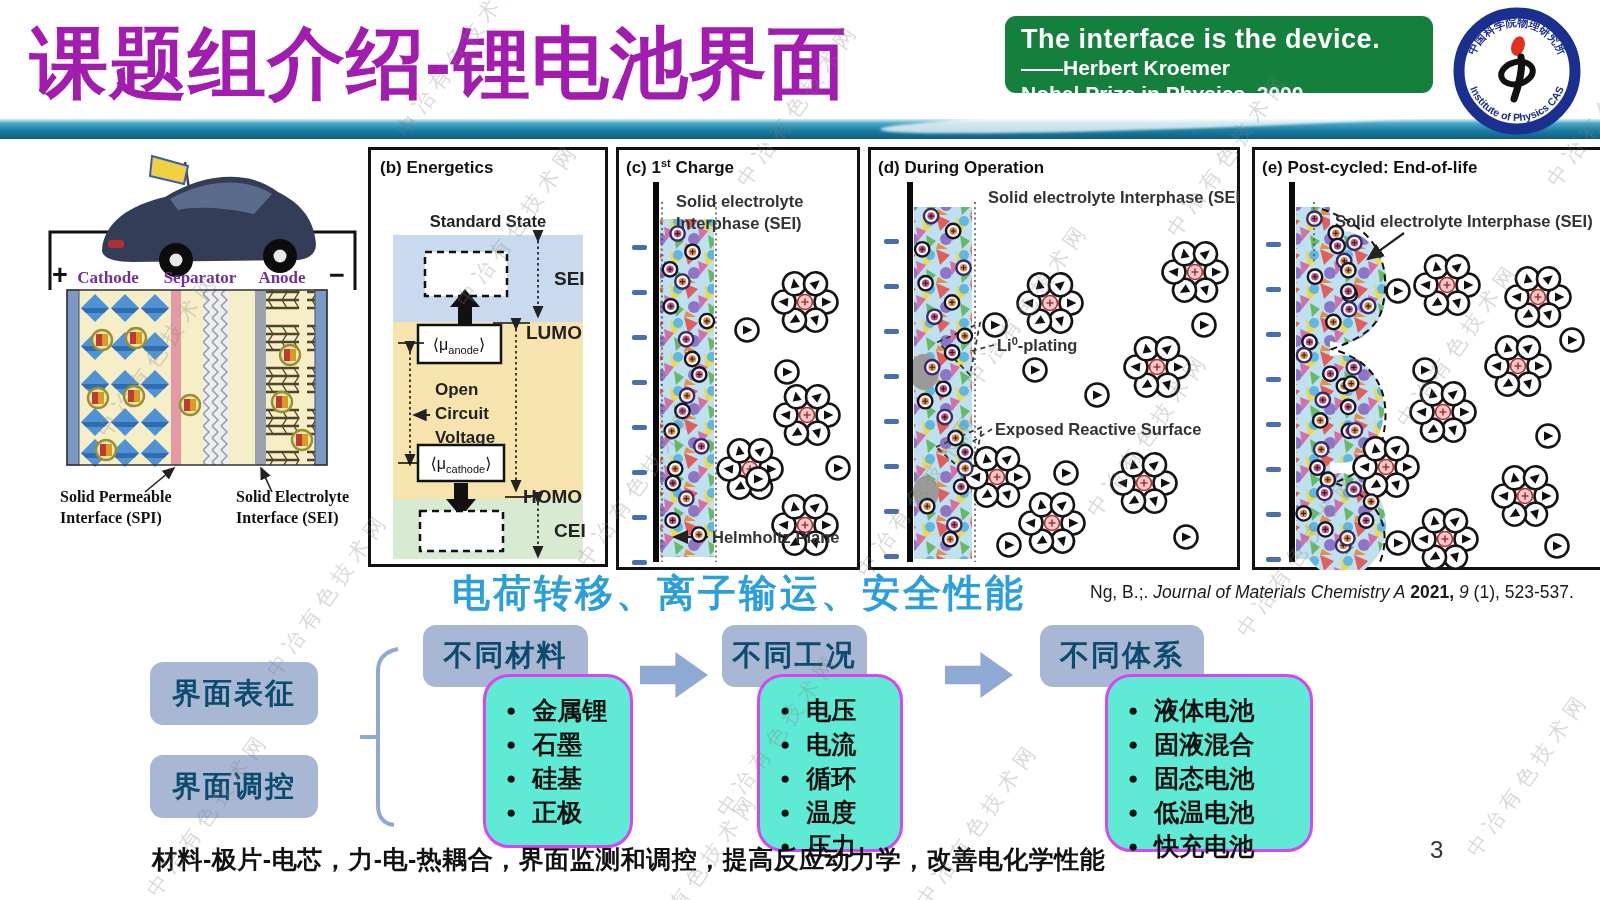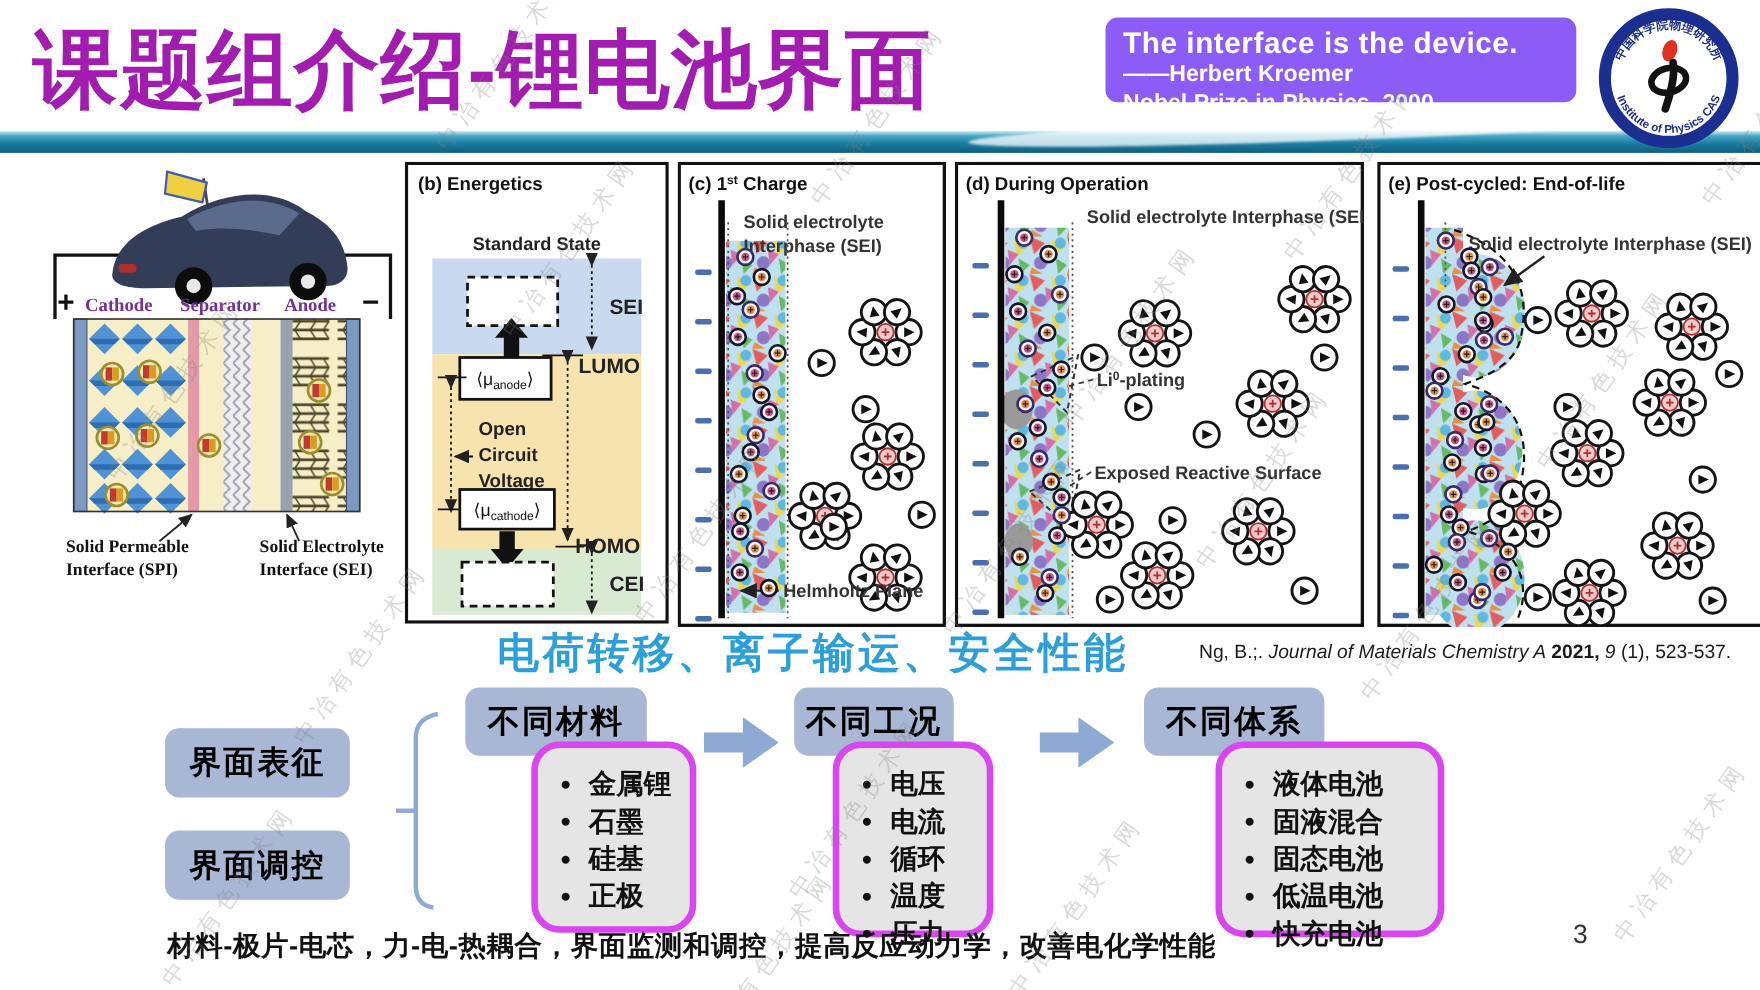--- a/index.html
+++ b/index.html
@@ -8,34 +8,34 @@
   .abs{position:absolute;}
 
   
   .title{left:30px;top:12px;font-size:78px;font-weight:700;color:#a21caf;letter-spacing:1px;white-space:nowrap;}
   .ribbon{left:0;top:119px;width:1600px;height:20px;
           background:linear-gradient(180deg,#cfeef6 0%,#49a8c6 22%,#1d7fa2 55%,#0d5e82 100%);overflow:hidden;}
   .ribbon::after{content:"";position:absolute;left:55%;top:-14px;width:700px;height:22px;background:rgba(255,255,255,.75);
           transform:rotate(-2.2deg);border-radius:50%;filter:blur(1px);}
 
   
-  .quote-box{left:1005px;top:16px;width:428px;height:77px;background:#8b5cf6;color:#fff;padding:8px 14px 0 16px;box-sizing:border-box;border-radius:11px;}
+  .quote-box{left:1005px;top:16px;width:428px;height:77px;background:#15803d;color:#fff;padding:8px 14px 0 16px;box-sizing:border-box;border-radius:11px;}
   .quote-l1{font-size:27px;font-weight:700;letter-spacing:.5px;}
   .quote-l2,.quote-l3{font-size:21px;font-weight:700;text-align:left;line-height:1.25;}
 
   
   .highlight{left:452px;top:568px;font-size:38px;font-weight:700;color:#2b9fd9;letter-spacing:3px;white-space:nowrap;}
   .citation{left:1090px;top:582px;font-size:17.5px;color:#1a1a1a;white-space:pre;}
   .citation .it{font-style:italic;}
   .citation .bd{font-weight:700;}
 
   
-  .fbox{background:#a8b7d4;border-radius:13px;color:#000000;display:flex;align-items:center;justify-content:center;
+  .fbox{background:#a8b7d4;border-radius:13px;color:#0c4a6e;display:flex;align-items:center;justify-content:center;
         font-size:29px;font-weight:600;letter-spacing:2px;}
-  .flist{background:#e5e5e5;border:6px solid #d946ef;border-radius:26px;box-sizing:border-box;padding:16px 8px 8px 20px;}
+  .flist{background:#5eead4;border:3px solid #d946ef;border-radius:26px;box-sizing:border-box;padding:16px 8px 8px 20px;}
   .flist ul{list-style:none;margin:0;padding:0;}
   .flist li{font-size:25px;color:#111;font-weight:600;line-height:1.36;white-space:nowrap;}
   .flist li::before{content:"●";font-size:17px;margin-right:16px;position:relative;top:-3px;}
   .barrow{background:#8ea9d4;clip-path:polygon(0 30%,52% 30%,52% 0,100% 50%,52% 100%,52% 70%,0 70%);}
 
   .bottom-text{left:152px;top:843px;font-size:25px;font-weight:600;color:#111;letter-spacing:.5px;white-space:nowrap;}
   .page-num{left:1430px;top:836px;font-size:24px;color:#333;}
 
   
   .wm{position:absolute;color:rgba(130,130,130,.30);font-size:21px;letter-spacing:7px;transform:rotate(-55deg);

